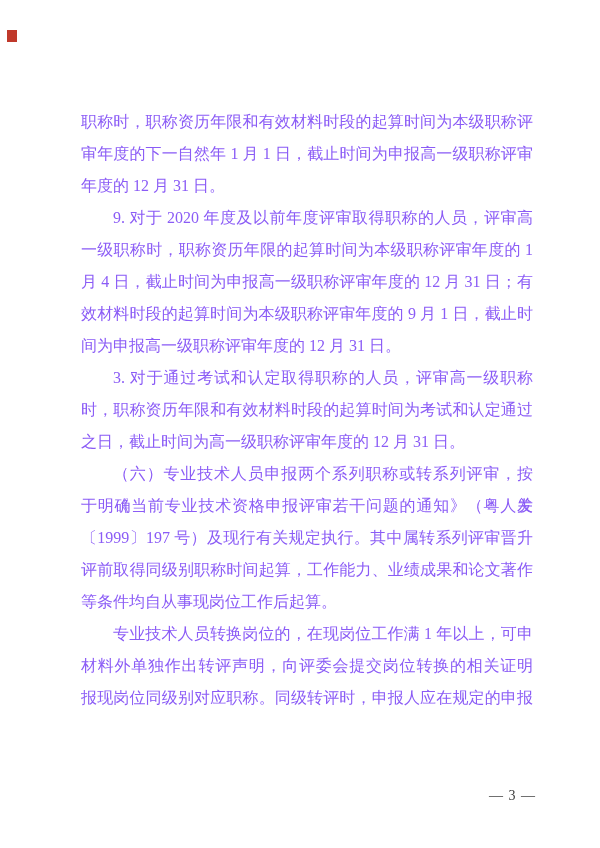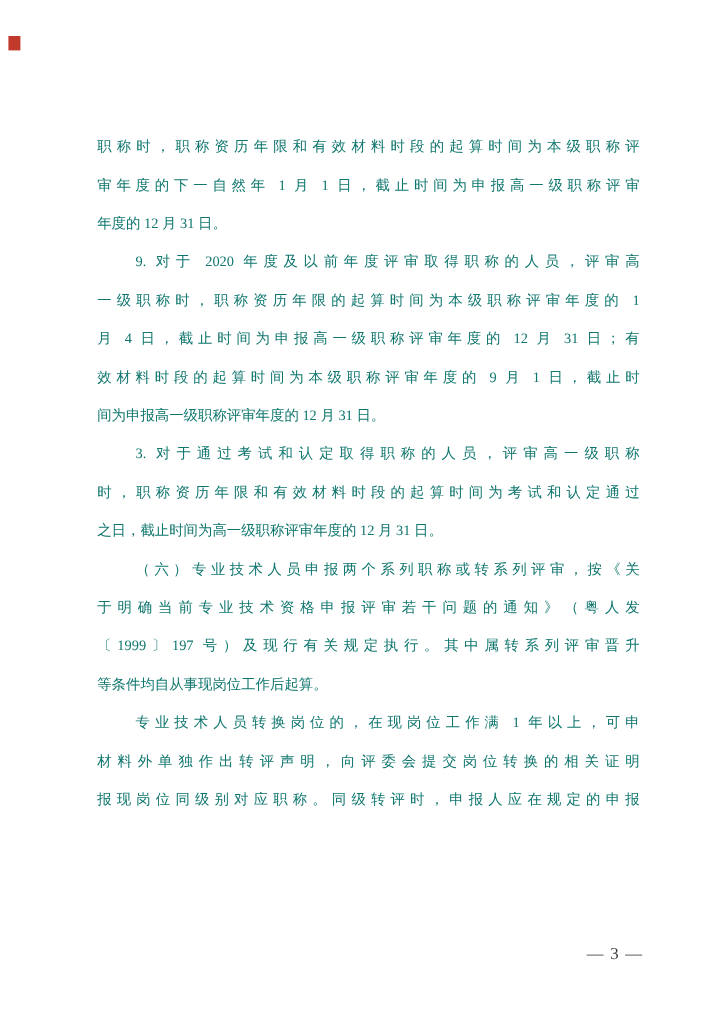--- a/index.html
+++ b/index.html
@@ -37,24 +37,24 @@
     width: 452px;
     color: #3d3d3d;
   }
   .paragraph {
     margin: 0;
     padding: 0;
   }
   .line {
     height: 32px;
     line-height: 32px;
-    font-size: 12px;
+    font-size: 16px;
     text-align: justify;
     text-align-last: justify;
-    color: #0f766e;
+    color: #8b5cf6;
     -webkit-font-smoothing: antialiased;
   }
   .line.plain {
     text-align: right;
     text-align-last: left;
   }
   .line.indent {
     padding-left: 32px;
   }
   .page-number {
@@ -88,20 +88,21 @@
       </div>
       <div class="paragraph">
         <div class="line indent">3. 对于通过考试和认定取得职称的人员，评审高一级职称</div>
         <div class="line">时，职称资历年限和有效材料时段的起算时间为考试和认定通过</div>
         <div class="line plain">之日，截止时间为高一级职称评审年度的 12 月 31 日。</div>
       </div>
       <div class="paragraph">
         <div class="line indent">（六）专业技术人员申报两个系列职称或转系列评审，按《关</div>
         <div class="line">于明确当前专业技术资格申报评审若干问题的通知》（粤人发</div>
         <div class="line">〔1999〕197 号）及现行有关规定执行。其中属转系列评审晋升</div>
+        <div class="line">评前取得同级别职称时间起算，工作能力、业绩成果和论文著作</div>
         <div class="line plain">等条件均自从事现岗位工作后起算。</div>
       </div>
       <div class="paragraph">
         <div class="line indent">专业技术人员转换岗位的，在现岗位工作满 1 年以上，可申</div>
         <div class="line">材料外单独作出转评声明，向评委会提交岗位转换的相关证明</div>
         <div class="line">报现岗位同级别对应职称。同级转评时，申报人应在规定的申报</div>
       </div>
     </div>
   <div class="page-number">— 3 —</div>
 </div>

